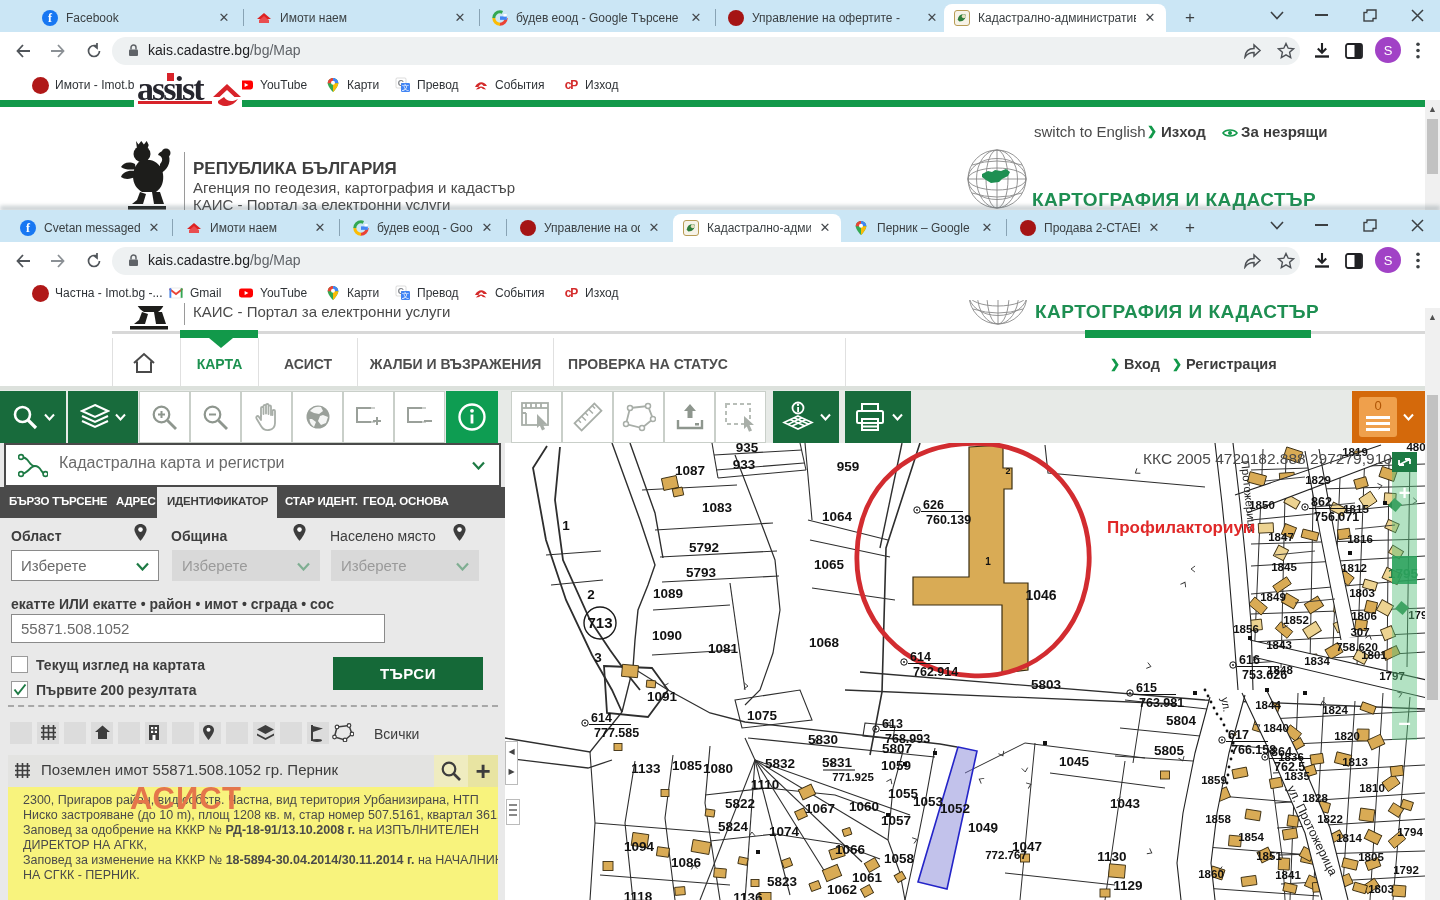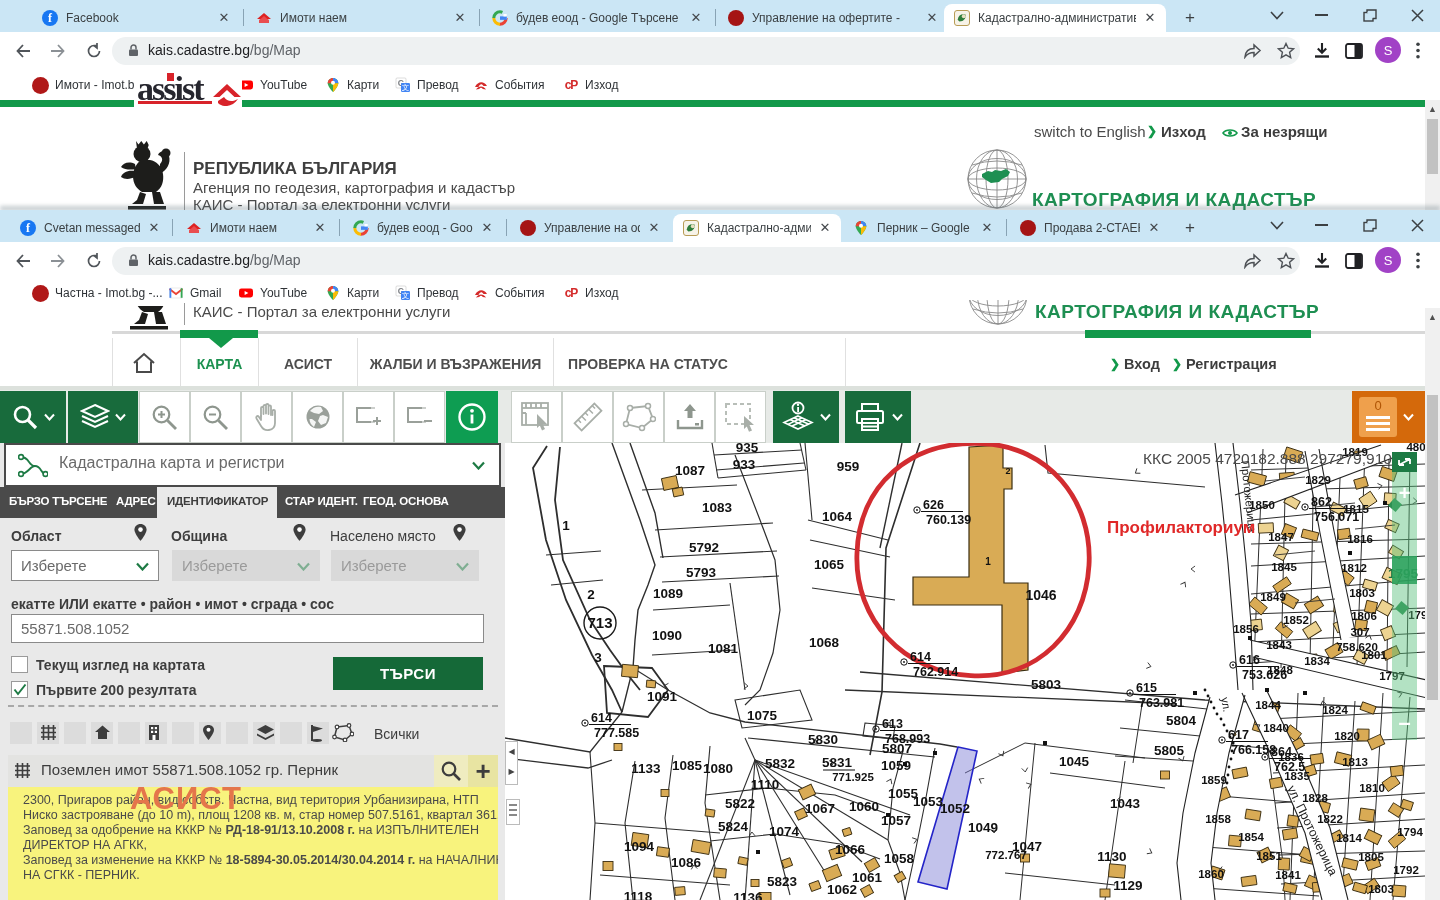--- a/index.html
+++ b/index.html
@@ -1430,21 +1430,21 @@
         <path d="M1 1.5 L6.5 7.5 L12 1.5" stroke="#7fae92" stroke-width="2.2" fill="none"></path>
       </svg>
     </div>
     <div class="abs" style="left:331px;top:550px;width:148px;height:31px;background:#d9d9d9;border:1px solid #d9d9d9;">
       <div class="abs" style="left:9px;top:6px;font-size:15px;color:#9a9a9a;">Изберете</div>
       <svg class="abs" style="right:9px;top:11px;" width="13" height="9" viewBox="0 0 13 9">
         <path d="M1 1.5 L6.5 7.5 L12 1.5" stroke="#7fae92" stroke-width="2.2" fill="none"></path>
       </svg>
     </div>
     <div class="abs" style="left:11px;top:596px;font-size:14px;font-weight:bold;color:#3d3d3d;">екатте ИЛИ екатте • район • имот • сграда • сос</div>
-    <div class="abs" style="left:11px;top:614px;width:473px;height:29px;background:#fff;border:1px solid #8a8a8a;">
+    <div class="abs" style="left:11px;top:614px;width:374px;height:29px;background:#fff;border:1px solid #8a8a8a;">
       <div class="abs" style="left:9px;top:5px;font-size:15px;color:#6a6a6a;">55871.508.1052</div>
     </div>
     <div class="abs" style="left:11px;top:656px;width:17px;height:17px;background:#fff;border:1px solid #9a9a9a;"></div>
     <div class="abs" style="left:36px;top:657px;font-size:14px;font-weight:bold;color:#3d3d3d;">Текущ изглед на картата</div>
     <div class="abs" style="left:11px;top:681px;width:17px;height:17px;background:#fff;border:1px solid #9a9a9a;"></div>
     <svg class="abs" style="left:13px;top:683px;" width="14" height="13" viewBox="0 0 14 13">
       <path d="M1.5 6.5 L5 11 L12.5 1.5" stroke="#1d7a44" stroke-width="2" fill="none"></path>
     </svg>
     <div class="abs" style="left:36px;top:682px;font-size:14px;font-weight:bold;color:#3d3d3d;">Първите 200 резултата</div>
     <div class="abs" style="left:333px;top:657px;width:150px;height:33px;background:#156938;display:flex;align-items:center;justify-content:center;color:#fff;font-weight:bold;font-size:15px;letter-spacing:.5px;">ТЪРСИ</div>
@@ -1533,21 +1533,21 @@
           <path d="M13.5 13.5 L20 20" stroke="#3d3d3d" stroke-width="2.6"></path>
         </svg>
       </div>
       <div class="abs" style="left:460px;top:0px;width:30px;height:32px;background:#e8e4a2;display:flex;align-items:center;justify-content:center;font-size:26px;color:#3d3d3d;font-weight:bold;">+</div>
     </div>
     <div class="abs" style="left:8px;top:787px;width:490px;height:113px;background:#f8f37d;overflow:hidden;padding:6px 0 0 15px;font-size:12.5px;color:#4a4a4a;line-height:14.9px;">
       <div style="white-space:nowrap;">2300, Пригаров район, вид собств. Частна, вид територия Урбанизирана, НТП</div>
       <div style="white-space:nowrap;">Ниско застрояване (до 10 m), площ 1208 кв. м, стар номер 507.5161, квартал 361,</div>
       <div style="white-space:nowrap;">Заповед за одобрение на КККР № <b>РД-18-91/13.10.2008 г.</b> на ИЗПЪЛНИТЕЛЕН</div>
       <div style="white-space:nowrap;">ДИРЕКТОР НА АГКК,</div>
-      <div style="white-space:nowrap;">Заповед за изменение на КККР № <b>18-5894-30.05.2014/30.04.2014 г.</b> на НАЧАЛНИК</div>
+      <div style="white-space:nowrap;">Заповед за изменение на КККР № <b>18-5894-30.04.2014/30.11.2014 г.</b> на НАЧАЛНИК</div>
       <div style="white-space:nowrap;">НА СГКК - ПЕРНИК.</div>
     </div>
     <div class="abs" style="left:130px;top:781px;font-size:31px;font-weight:bold;color:#e4764b;letter-spacing:1px;z-index:3;">АСИСТ</div>
     <div class="abs" style="left:506px;top:799px;width:14px;height:26px;background:#fff;border:1px solid #bbb;">
       <div style="margin:4px 2px 0;height:2px;background:#888;"></div>
       <div style="margin:3px 2px 0;height:2px;background:#888;"></div>
       <div style="margin:3px 2px 0;height:2px;background:#888;"></div>
     </div>
     <div class="abs" style="left:505px;top:741px;width:13px;height:44px;background:#fff;border:1px solid #bbb;">
       <div style="font-size:8px;color:#444;text-align:center;line-height:20px;">◀<br>▶</div>

